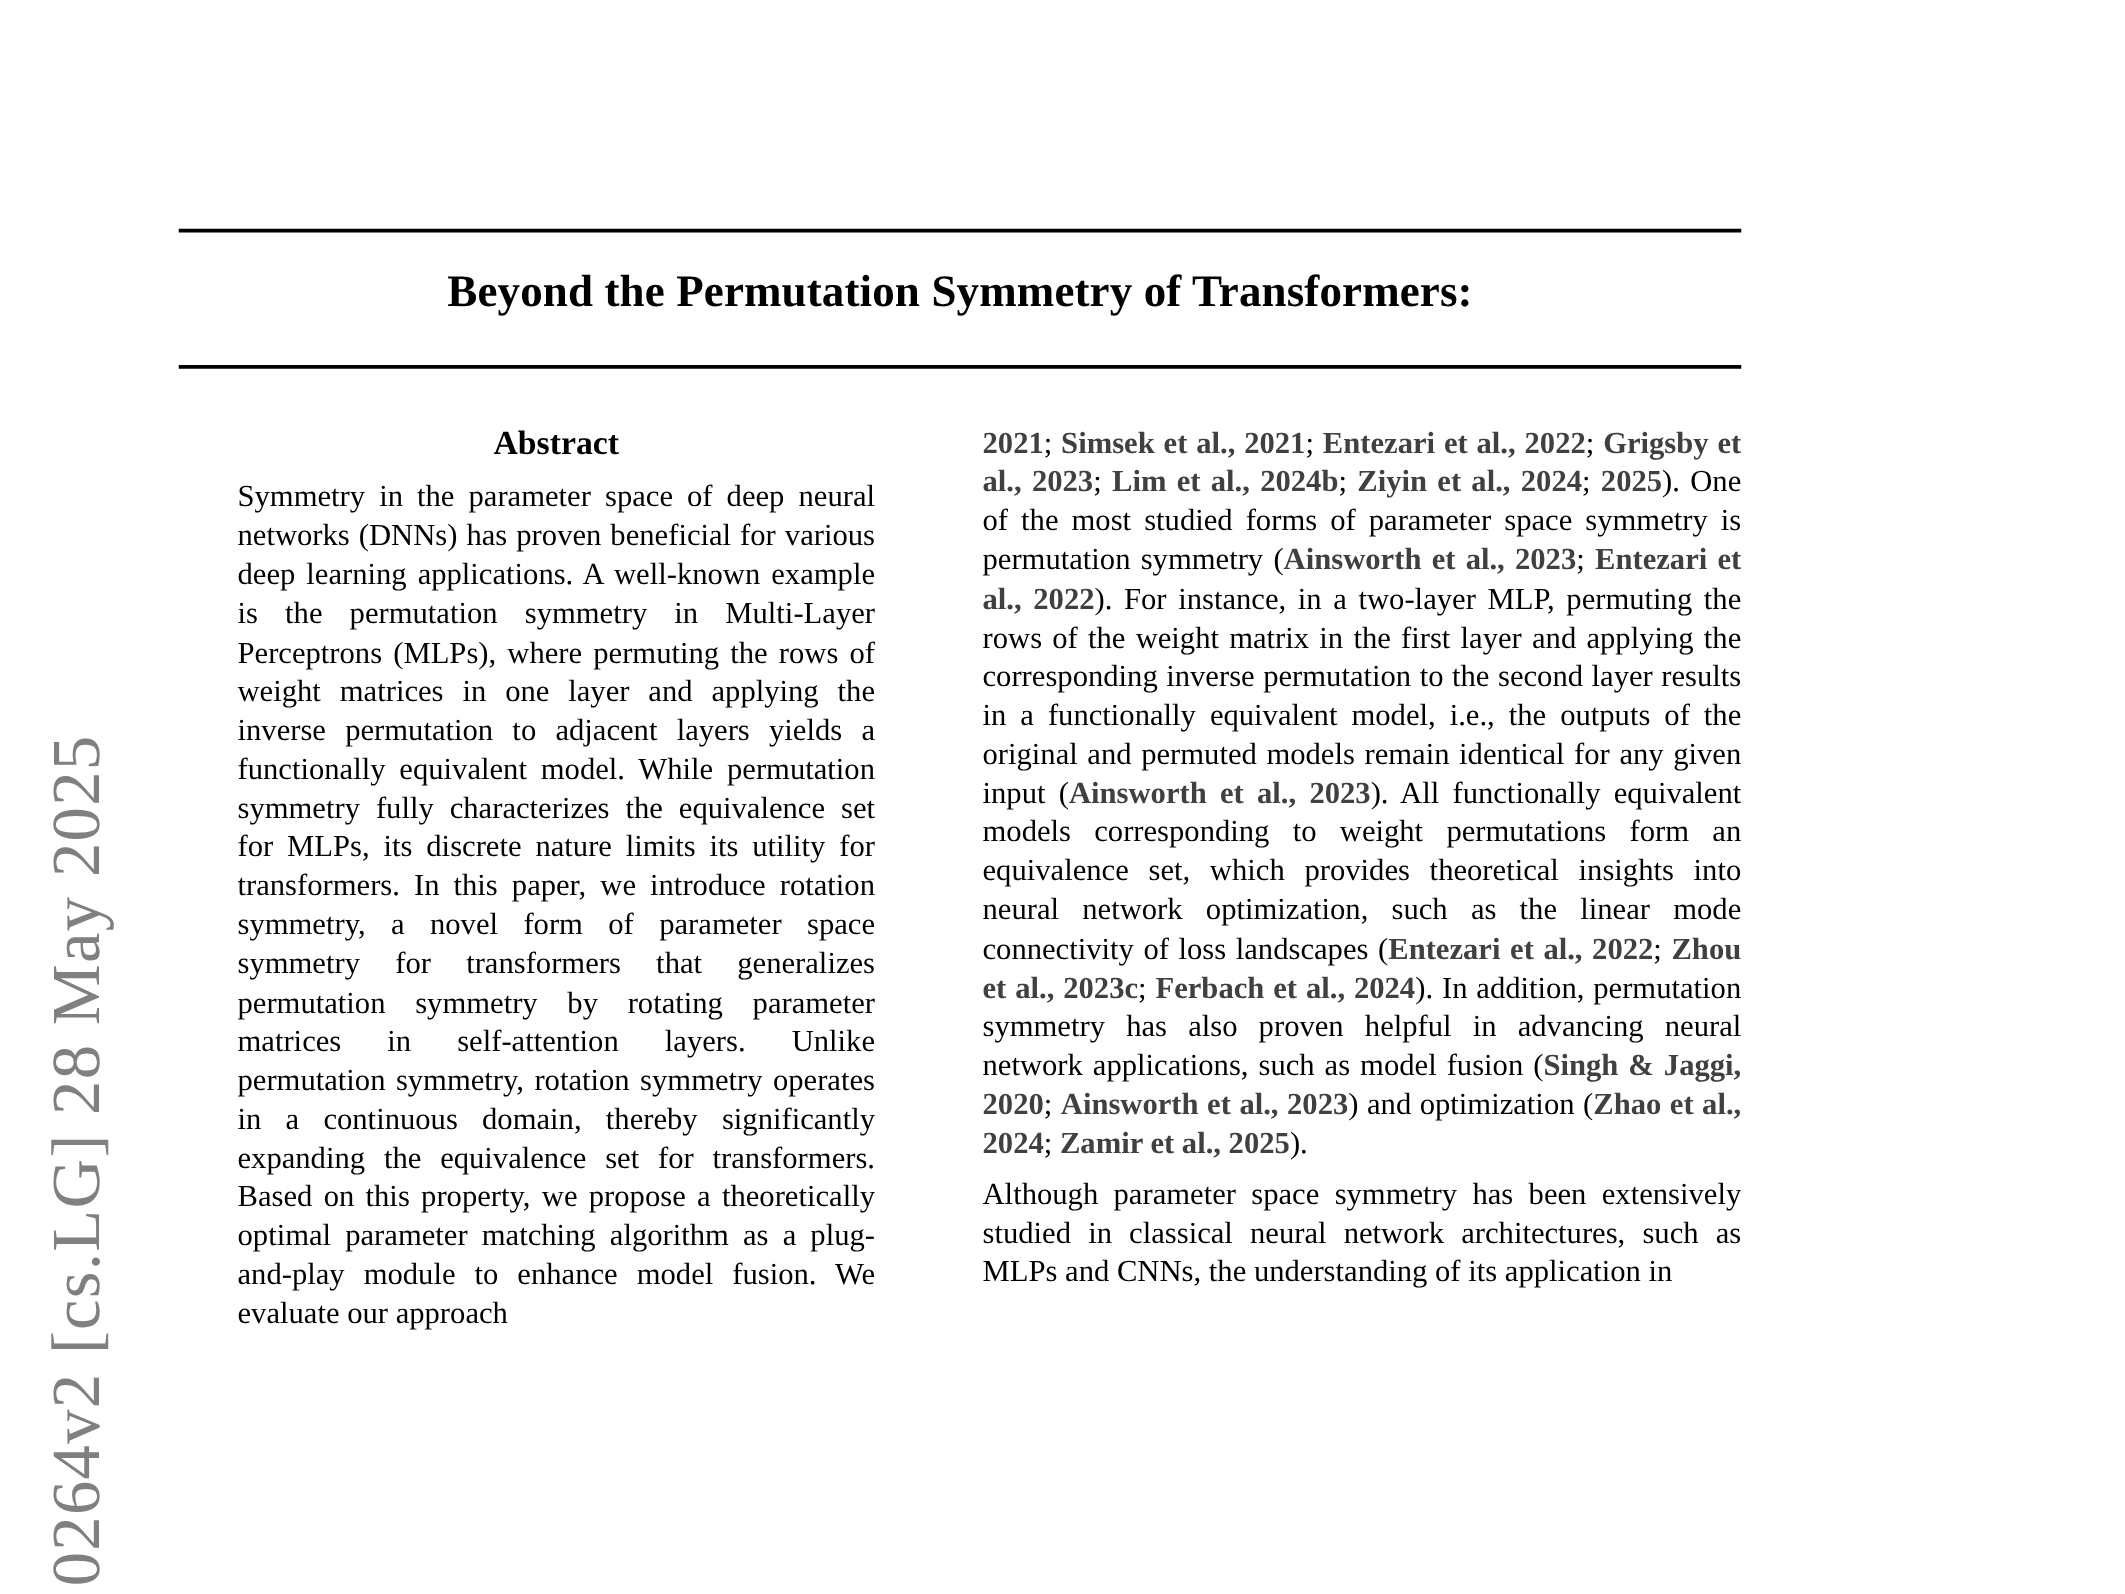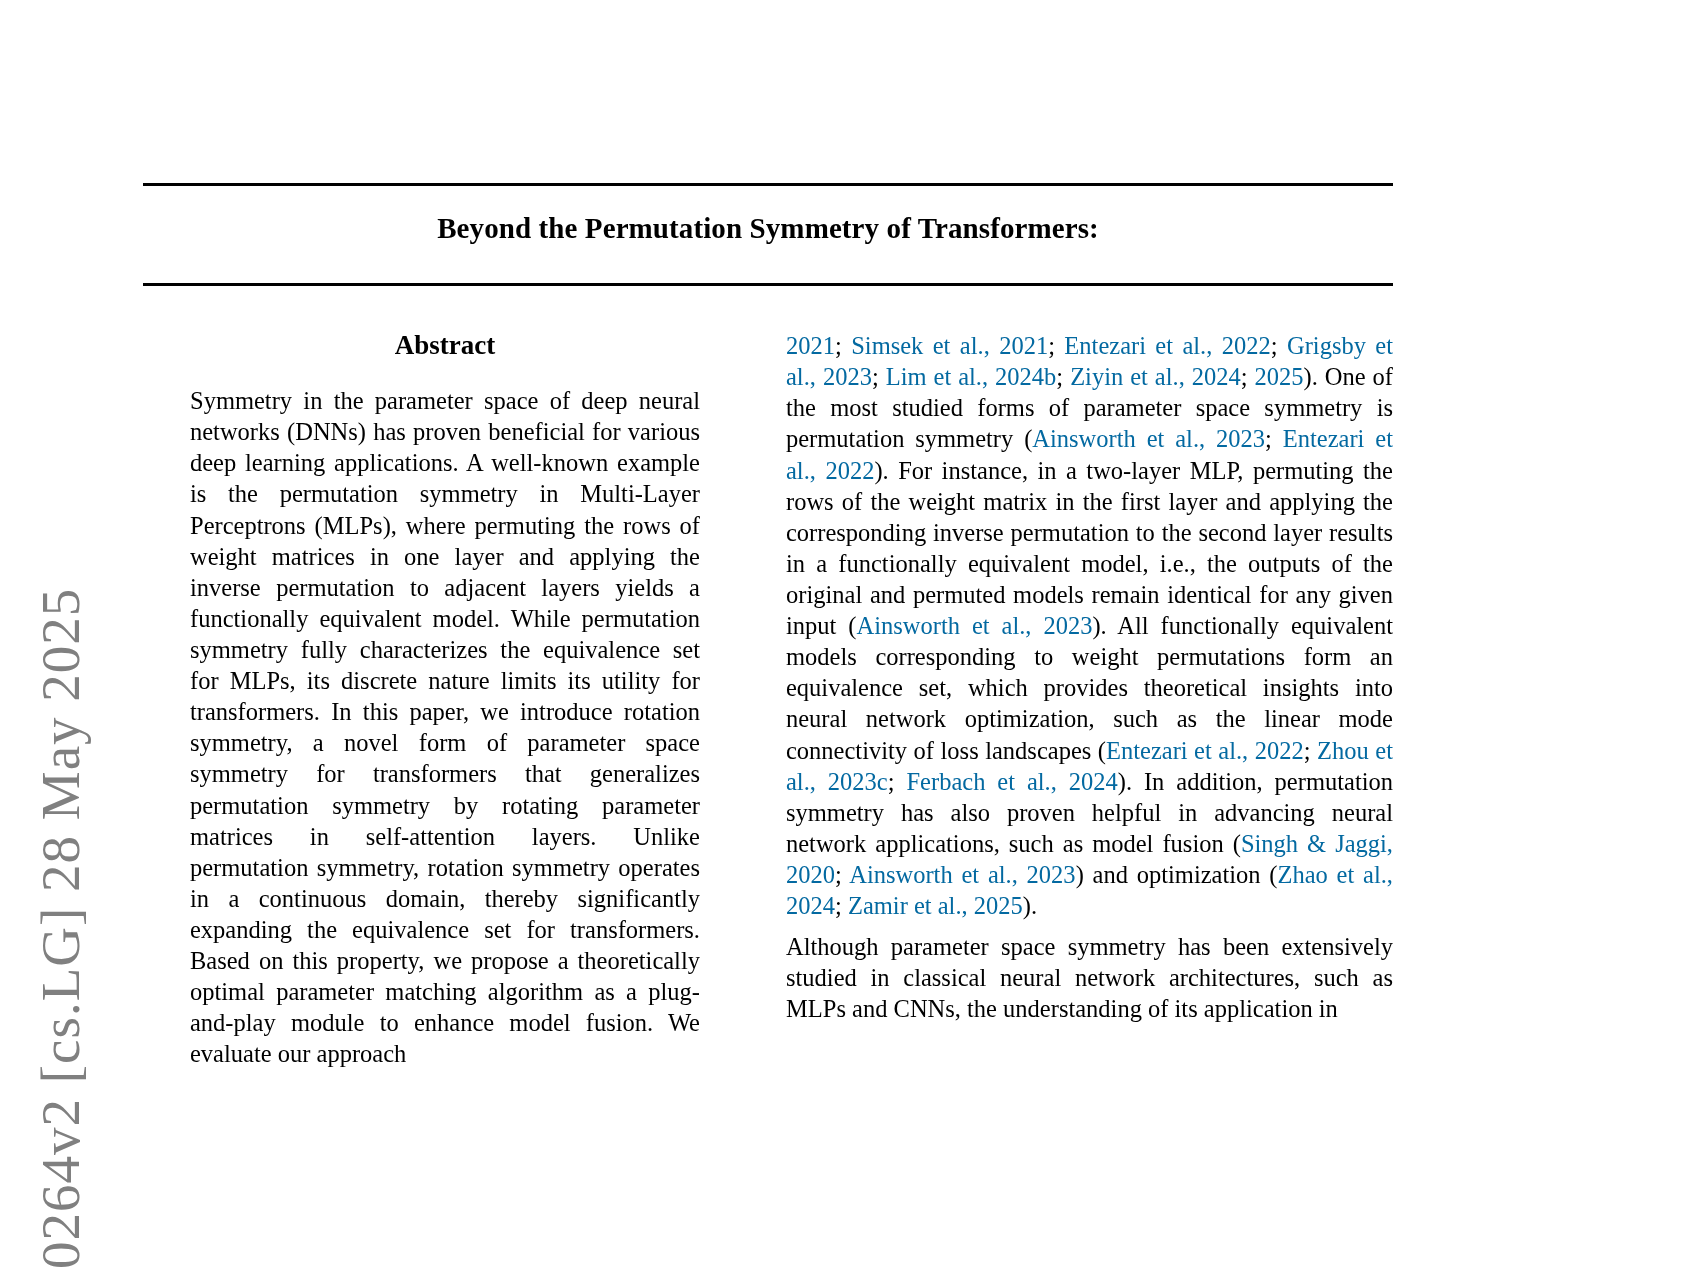--- a/index.html
+++ b/index.html
@@ -56,21 +56,21 @@
     width: 100%;
   }
   #rule-top { margin-top: 183px; }
   #rule-bottom { margin-top: 16px; }
 
   #title-block {
     text-align: center;
     padding: 24px 0 20px 0;
   }
   .title-line {
-    font-size: 29px;
+    font-size: 36px;
     font-weight: bold;
     line-height: 1.28;
     letter-spacing: 0.1px;
   }
 
   #authors {
     text-align: center;
     margin-top: 58px;
     font-size: 24px;
     font-weight: bold;
@@ -100,34 +100,34 @@
   #col-gap { width: 86px; }
   #col-right {
     width: 607px;
     overflow: hidden;
   }
 
   #abstract-heading {
     text-align: center;
     font-size: 27px;
     font-weight: bold;
-    margin-bottom: 24px;
+    margin-bottom: 12px;
   }
 
   p.body {
     margin: 0;
     text-align: justify;
     font-size: 24.5px;
     line-height: 1.27;
     hyphens: auto;
     -webkit-hyphens: auto;
   }
   p.body + p.body { margin-top: 10px; }
 
-  .cite { color: #0369a1; }
+  .cite { color: #404040; font-weight: bold; }
   .it { }
 </style>
 </head>
 <body>
 
 <div id="arxiv-stamp">
   <span class="stamp-text">0264v2  [cs.LG]  28 May 2025</span>
 </div>
 
 <div id="page">

